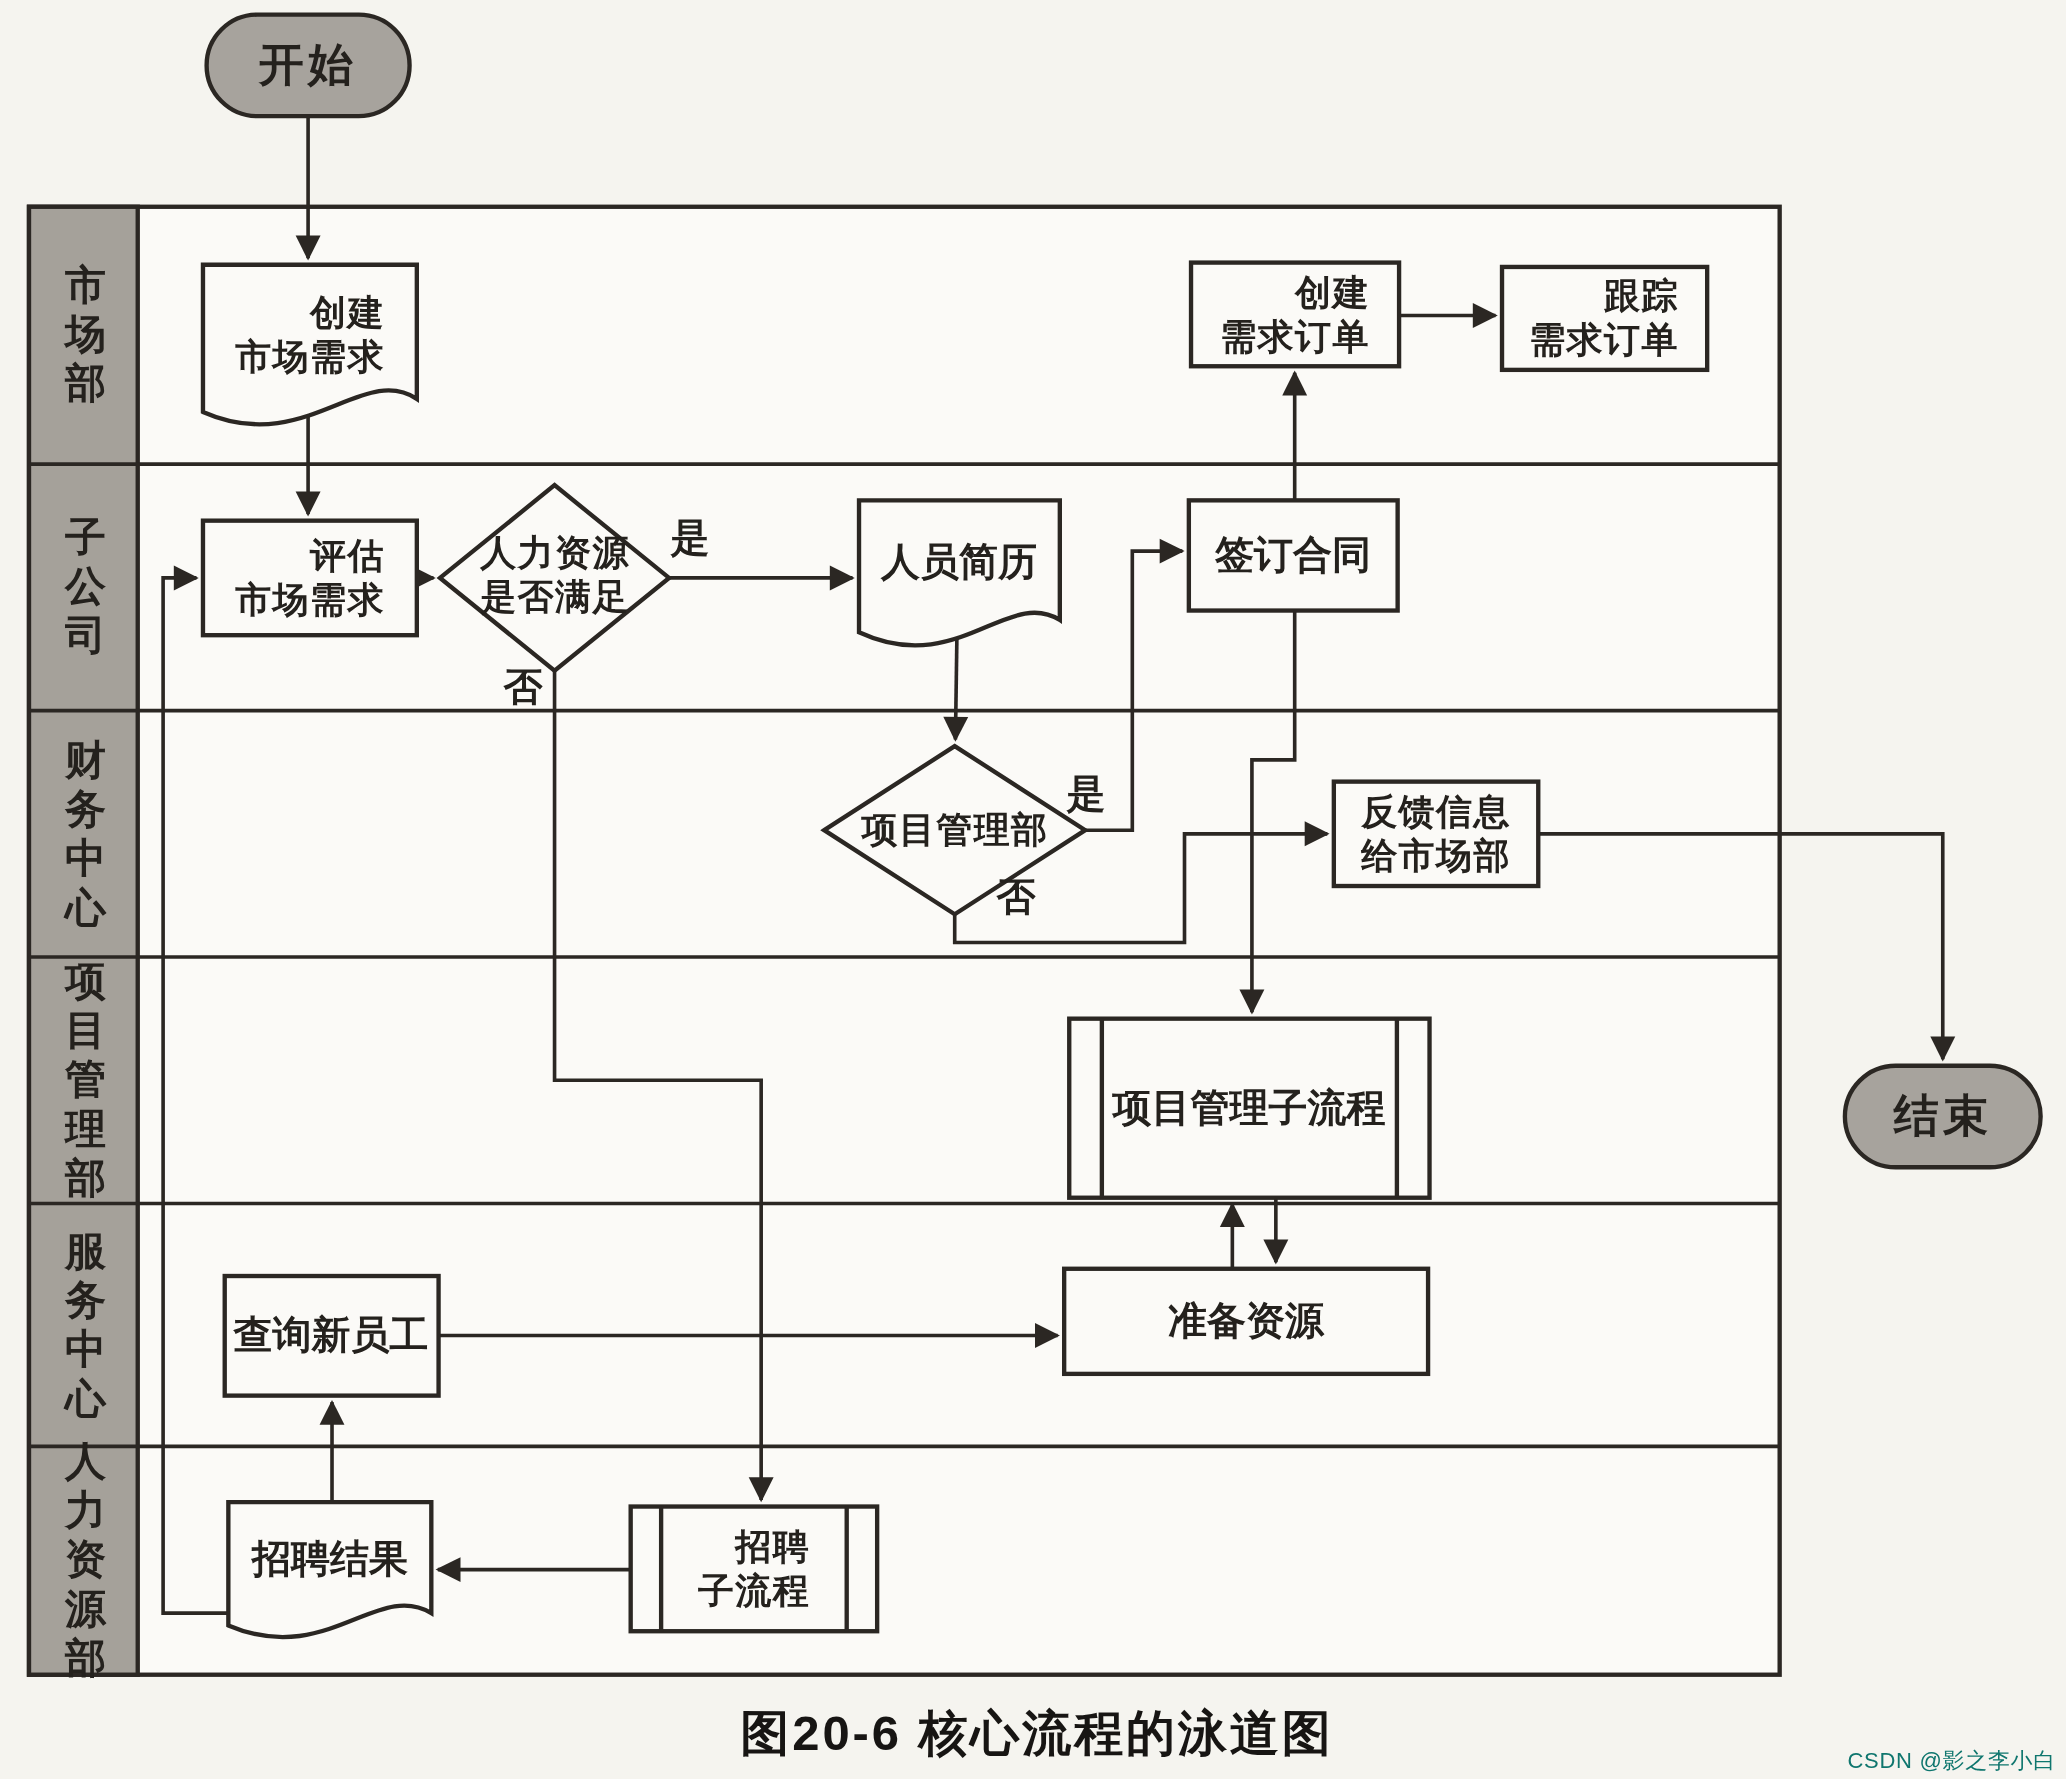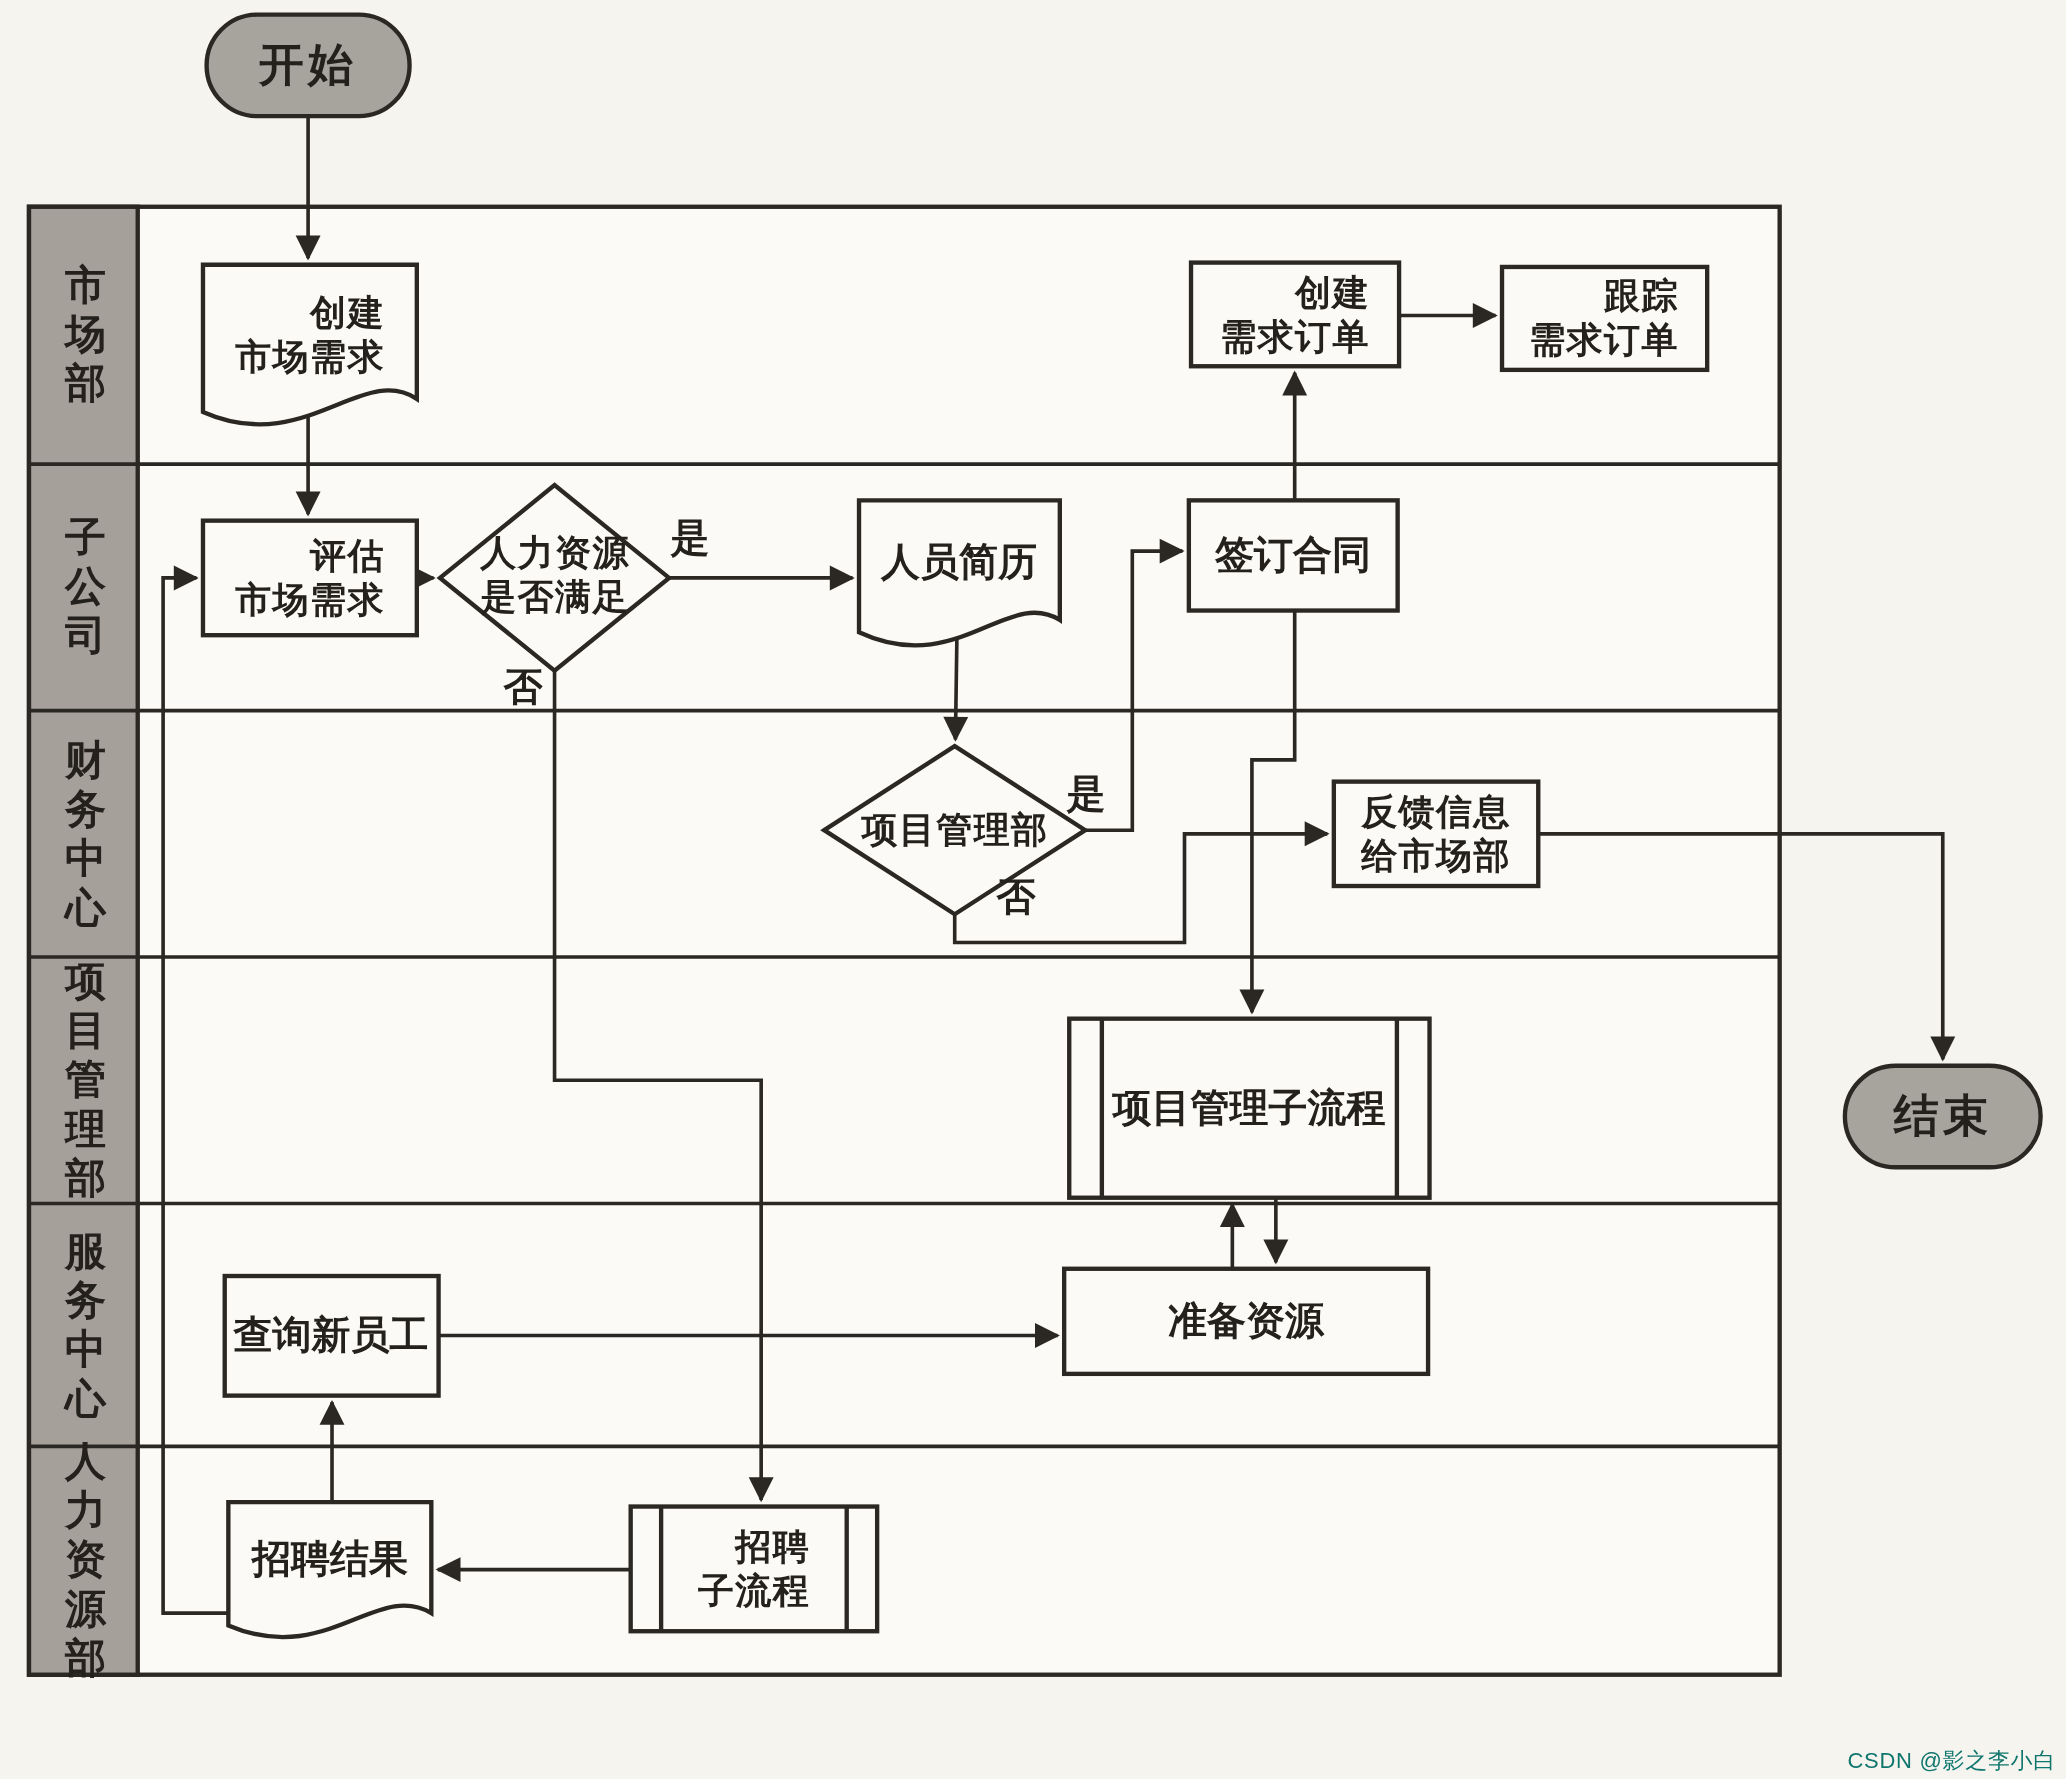--- a/index.html
+++ b/index.html
@@ -159,16 +159,17 @@
   <div class="txt big-label" style="left:331px;  top:1335px;">查询新员工</div>
   <div class="txt big-label" style="left:330px;  top:1559px;">招聘结果</div>
   <div class="txt node-label" style="left:754px; top:1569px;">招聘
 子流程</div>
 
   <div class="txt edge-label" style="left:690px;  top:538px;">是</div>
   <div class="txt edge-label" style="left:523px;  top:687px;">否</div>
   <div class="txt edge-label" style="left:1086px; top:794px;">是</div>
   <div class="txt edge-label" style="left:1016px; top:897px;">否</div>
 
+  <div class="caption" style="left:1037px; top:1734px;">图20-6  核心流程的泳道图</div>
   <div class="watermark">CSDN @影之李小白</div>
 
 </div>
 
 
 </body></html>

